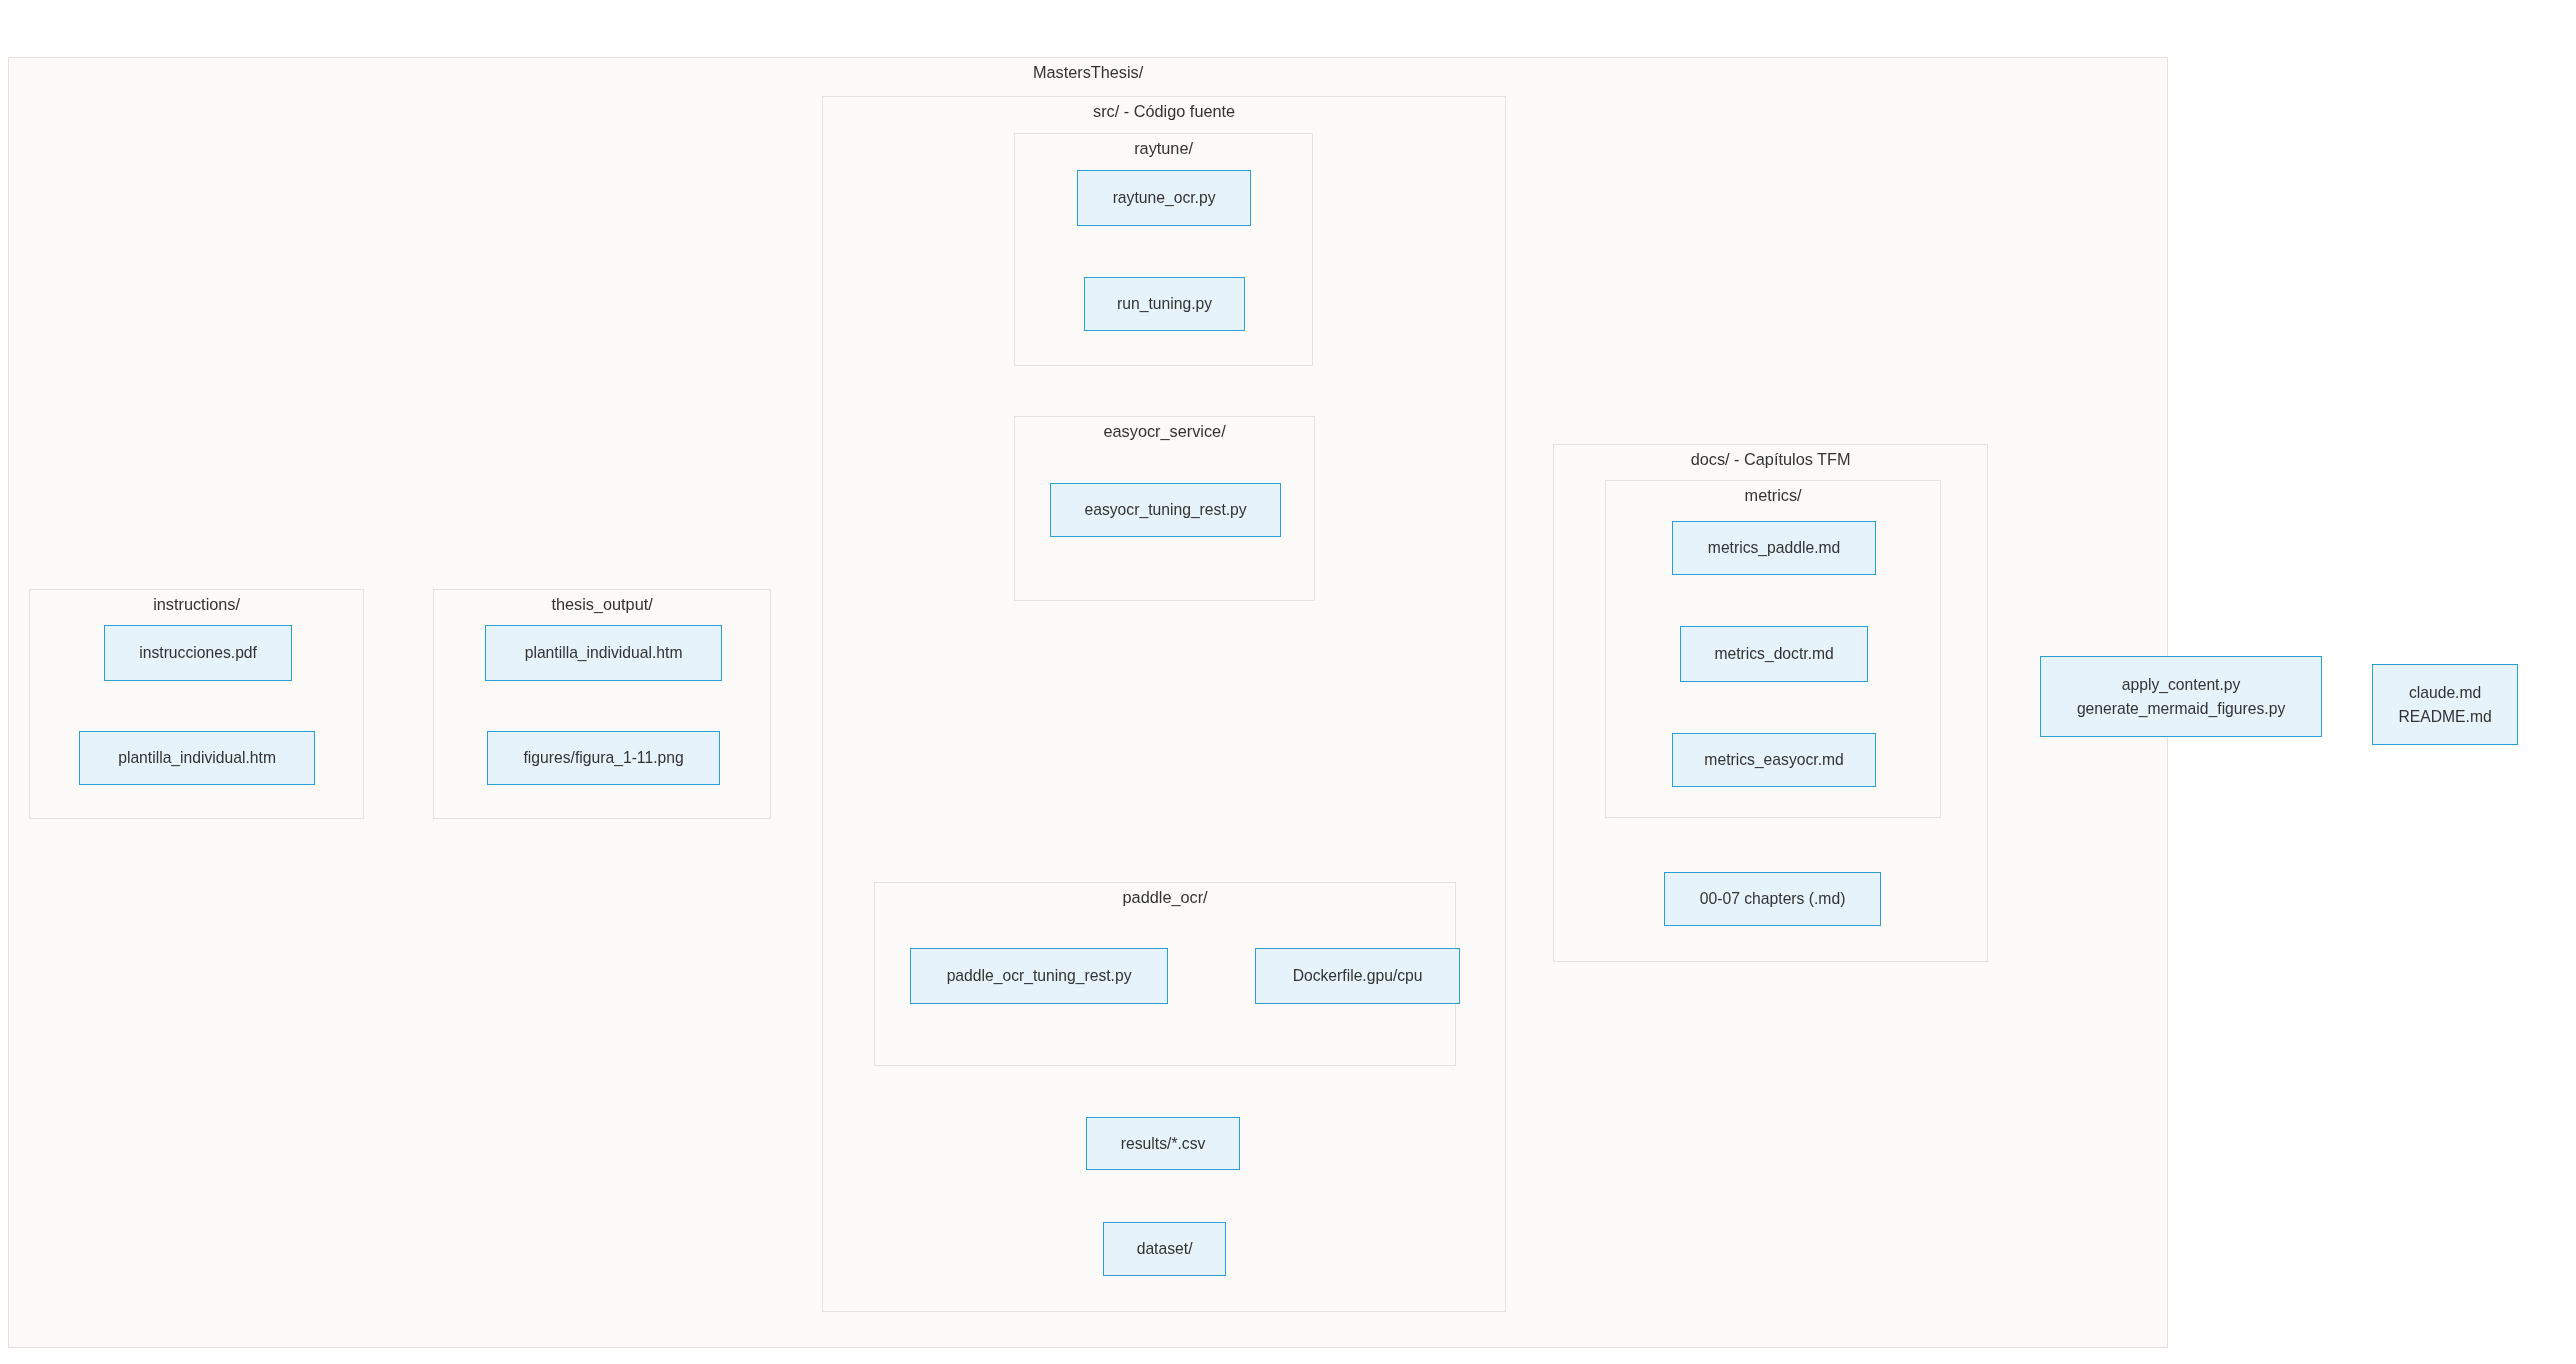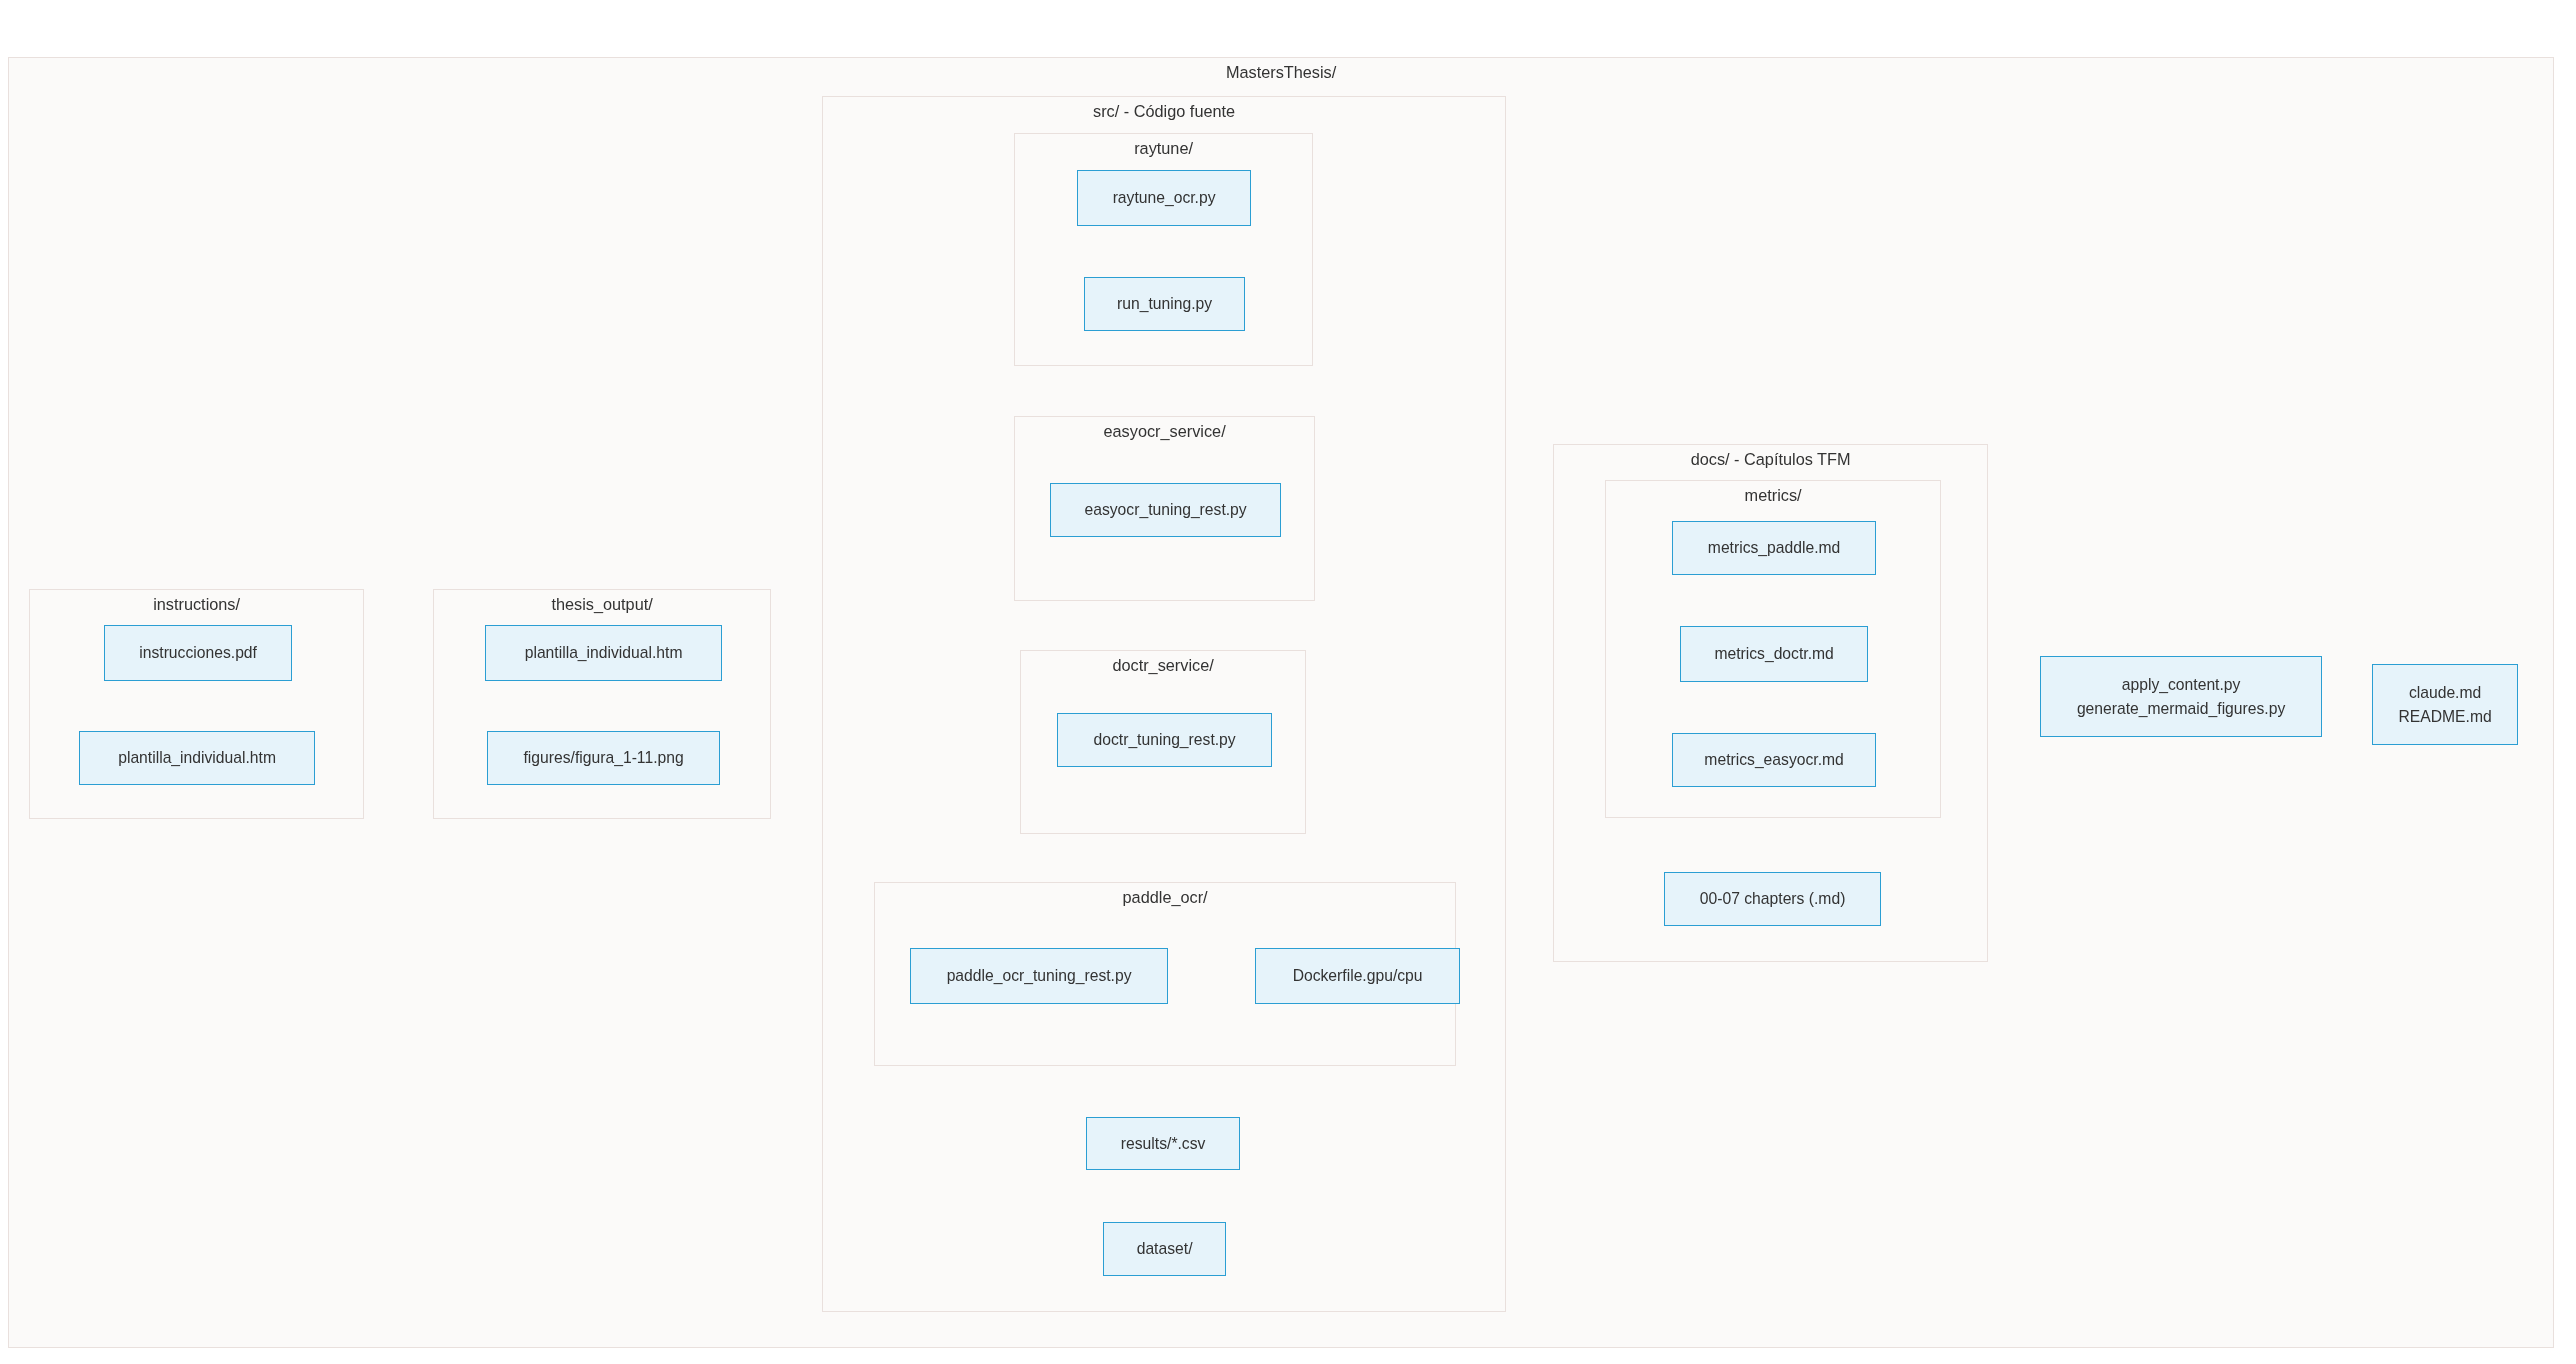--- a/index.html
+++ b/index.html
@@ -58,41 +58,37 @@
     line-height: 1.5;
     white-space: nowrap;
   }
 </style>
 </head>
 <body>
 
 <div class="canvas">
 
 
-  <div class="sg" style="left:8.1px; top:57px; width:2546px; height:1291px;">
+  <div class="sg" style="left:8.1px; top:57px; width:2160px; height:1291px;">
     <div class="sg-label">MastersThesis/</div>
 
     <div class="sg" style="left:813px; top:38px; width:684px; height:1216px;">
       <div class="sg-label">src/ - Código fuente</div>
 
       <div class="sg" style="left:191px; top:36px; width:299px; height:233px;">
         <div class="sg-label">raytune/</div>
         <div class="node" style="left:62px; top:36px; width:174px; height:56px;">raytune_ocr.py</div>
         <div class="node" style="left:69px; top:143px; width:161px; height:54px;">run_tuning.py</div>
       </div>
 
       <div class="sg" style="left:191px; top:319px; width:301px; height:185px;">
         <div class="sg-label">easyocr_service/</div>
         <div class="node" style="left:35px; top:66px; width:231px; height:54px;">easyocr_tuning_rest.py</div>
       </div>
 
-      <div class="sg" style="left:197px; top:553px; width:286px; height:184px;">
-        <div class="sg-label">doctr_service/</div>
-        <div class="node" style="left:36px; top:62px; width:215px; height:54px;">doctr_tuning_rest.py</div>
-      </div>
 
       <div class="sg" style="left:51px; top:785px; width:582px; height:184px;">
         <div class="sg-label">paddle_ocr/</div>
         <div class="node" style="left:35px; top:65px; width:258px; height:56px;">paddle_ocr_tuning_rest.py</div>
         <div class="node" style="left:340px; top:65px; width:205px; height:56px;margin-left:40px;">Dockerfile.gpu/cpu</div>
       </div>
 
       <div class="node" style="left:263px; top:1020px; width:154px; height:53px;">results/*.csv</div>
       <div class="node" style="left:280px; top:1125px; width:123px; height:54px;">dataset/</div>
     </div>

